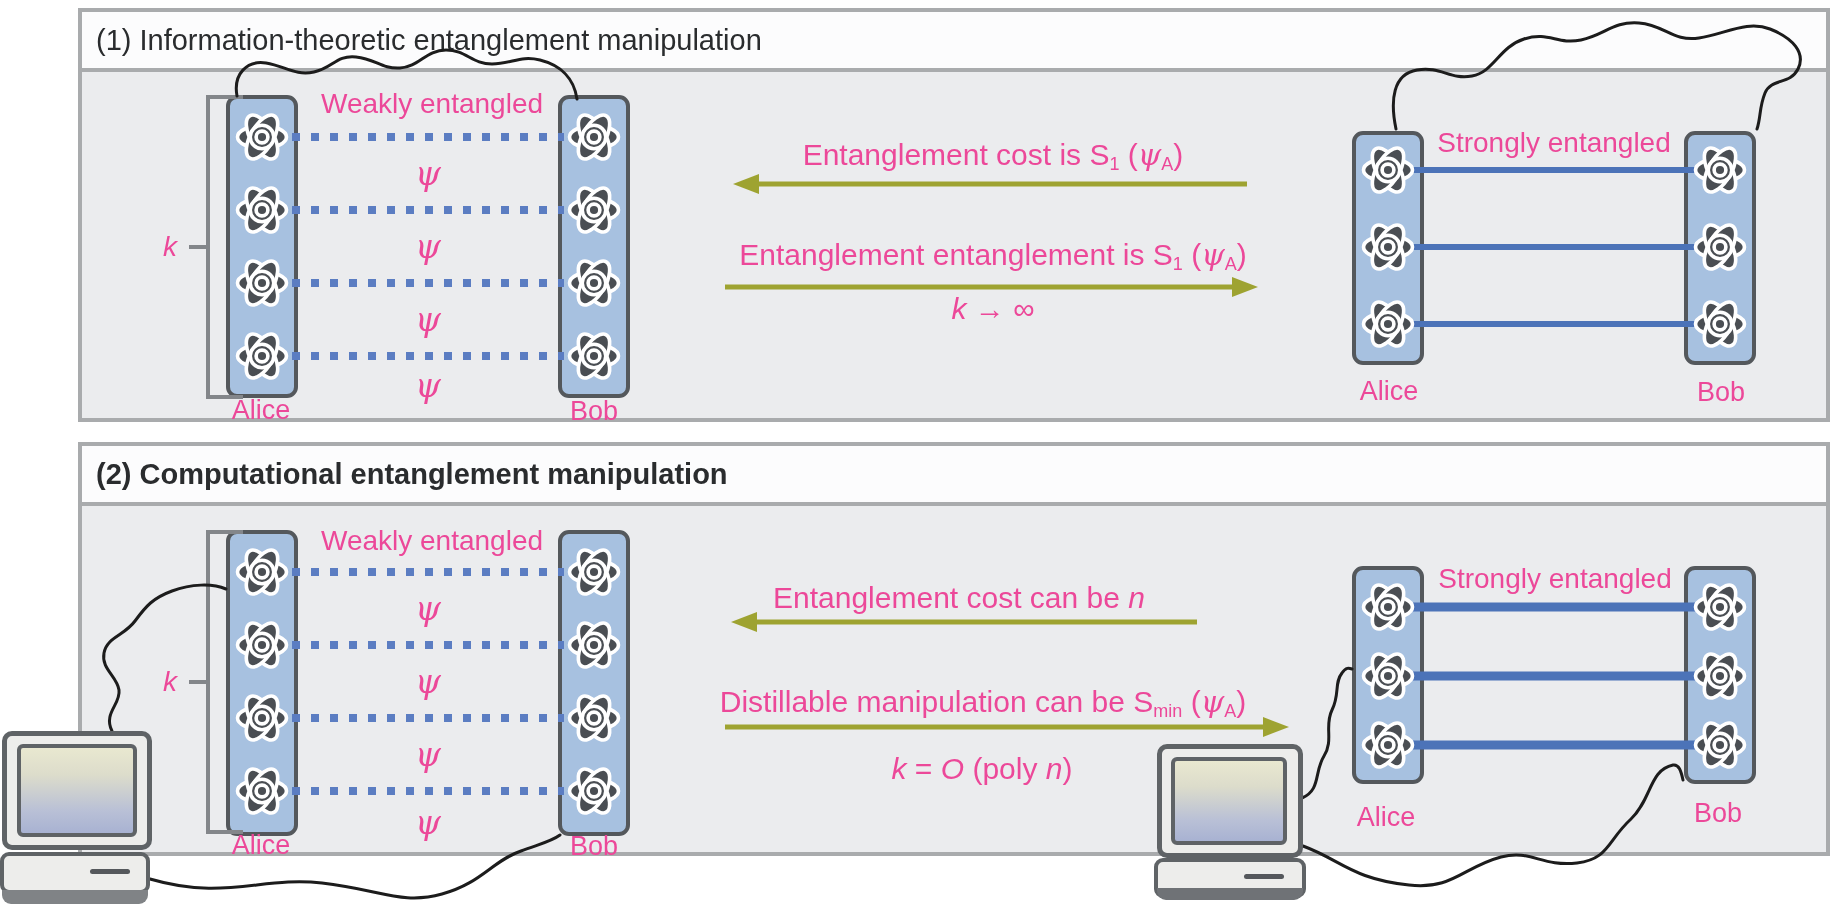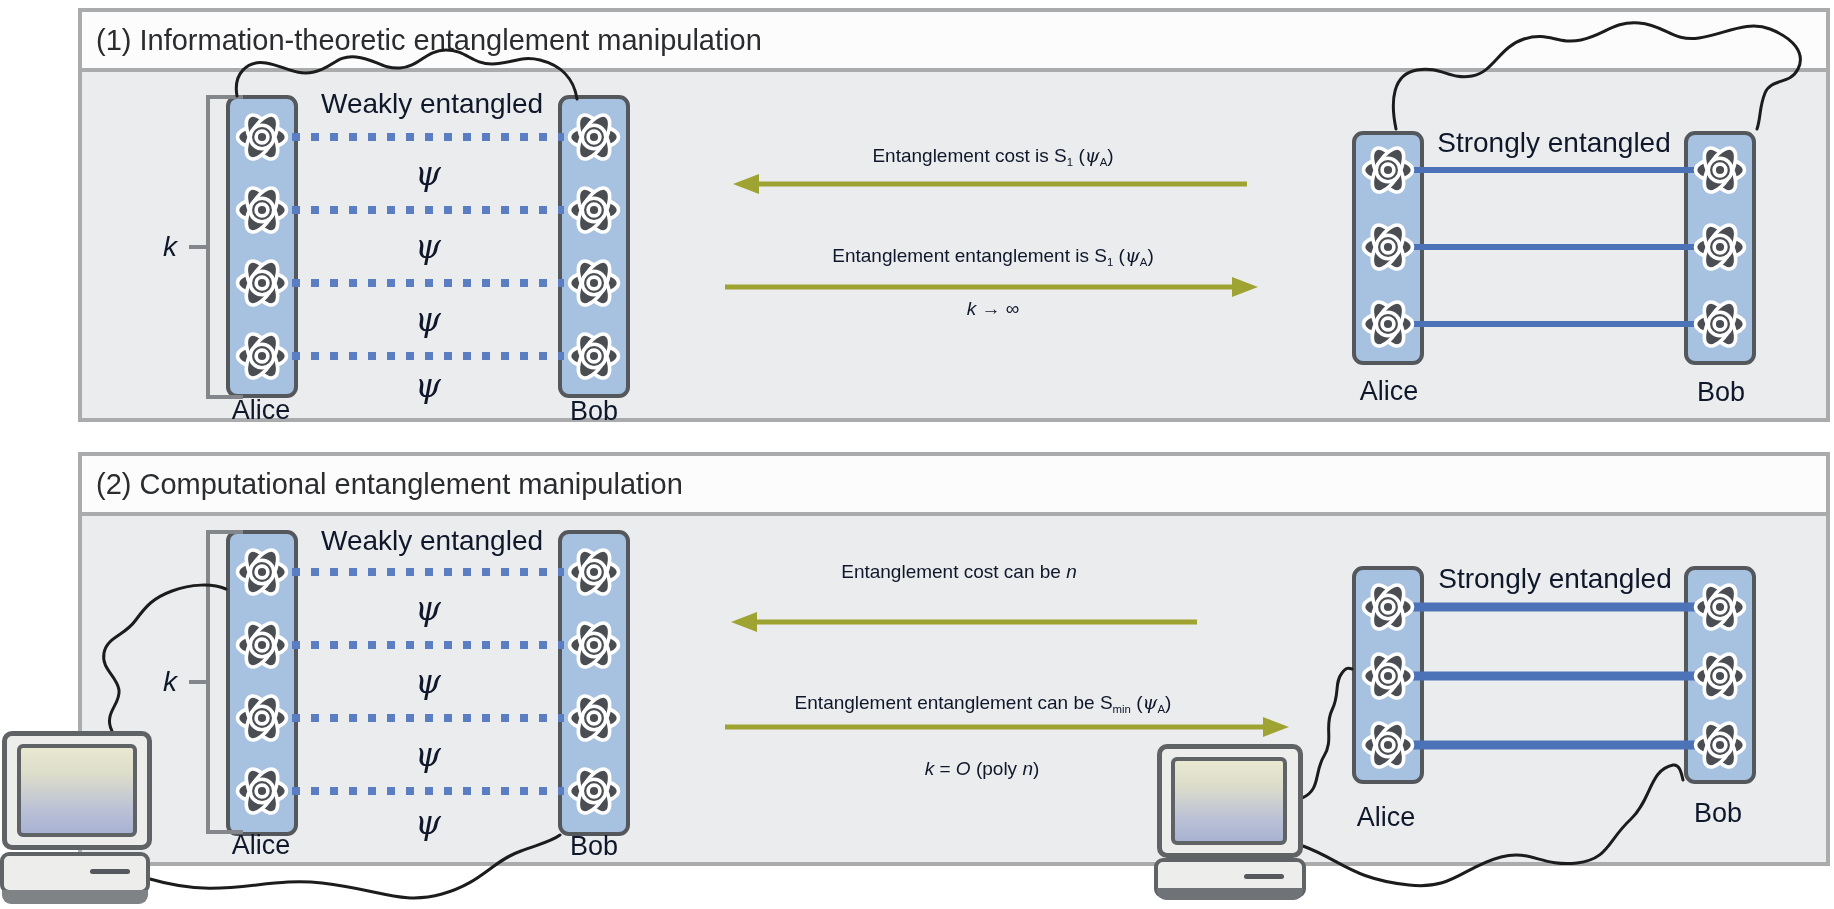--- a/index.html
+++ b/index.html
@@ -6,46 +6,46 @@
   body{width:1834px;height:909px;position:relative;overflow:hidden;
        font-family:"Liberation Sans",sans-serif;color:#2e3134;}
   .panel{position:absolute;left:78px;width:1752px;height:414px;box-sizing:border-box;
          border:4px solid #a9abad;background:#ebecee;z-index:1;}
   .panel-title{height:56px;background:#fcfcfd;border-bottom:4px solid #a9abad;
                display:flex;align-items:center;padding-left:14px;box-sizing:content-box;}
   .panel-title span{font-size:29px;color:#2a2c2e;}
   .column{position:absolute;box-sizing:border-box;background:#a7c1e0;
           border:4px solid #54585c;border-radius:11px;z-index:3;}
   .lbl{position:absolute;transform:translate(-50%,-50%);white-space:nowrap;
-       font-size:27px;color:#0f172a;z-index:6;}
+       font-size:27px;color:#ec4899;z-index:6;}
   .caption{font-size:28px;}
   .psi{font-family:"DejaVu Serif",serif;font-style:italic;font-size:33px;}
   .k-lbl{font-style:italic;font-size:28px;}
-  .arrow-lbl{font-size:19px;}
+  .arrow-lbl{font-size:30px;}
   .arrow-lbl sub{font-size:0.6em;vertical-align:-0.3em;}
   .it{font-style:italic;}
   .g{font-family:"DejaVu Serif",serif;font-style:italic;}
   svg.overlay{position:absolute;left:0;top:0;z-index:4;pointer-events:none;}
   .computer{position:absolute;z-index:5;}
   .monitor{position:absolute;background:#ededeb;border:5px solid #5f6366;border-radius:10px;}
   .screen{position:absolute;border:4px solid #5f6366;border-radius:6px;
           background:linear-gradient(180deg,#e9e8d0 0%,#dcdccb 32%,#b9c0d6 74%,#a8b2d2 100%);}
   .kb{position:absolute;background:#ededeb;border:4px solid #5f6366;border-radius:9px;}
   .kb-slot{position:absolute;background:#55585c;border-radius:3px;height:5px;width:40px;}
   .kb-front{position:absolute;border-radius:0 0 9px 9px;}
 </style>
 </head>
 <body>
 
 <div class="panel" style="top:8px;">
   <div class="panel-title">
     <span>(1) Information-theoretic entanglement manipulation</span>
   </div>
 </div>
-<div class="panel" style="top:452px;">
+<div class="panel" style="top:442px;font-weight:bold;">
   <div class="panel-title">
     <span>(2) Computational entanglement manipulation</span>
   </div>
 </div>
 
 <div class="column" style="left:226px;top:95px;width:72px;height:303px;"></div>
 <div class="column" style="left:558px;top:95px;width:72px;height:303px;"></div>
 
 <div class="column" style="left:1352px;top:131px;width:72px;height:234px;"></div>
 <div class="column" style="left:1684px;top:131px;width:72px;height:234px;"></div>
@@ -205,25 +205,25 @@
 <div class="lbl psi" style="left:428px;top:681px;">ψ</div>
 <div class="lbl psi" style="left:428px;top:754px;">ψ</div>
 <div class="lbl psi" style="left:428px;top:822px;">ψ</div>
 <div class="lbl" style="left:261px;top:845px;">Alice</div>
 <div class="lbl" style="left:594px;top:846px;">Bob</div>
 
 <div class="lbl caption" style="left:1555px;top:579px;">Strongly entangled</div>
 <div class="lbl" style="left:1386px;top:817px;">Alice</div>
 <div class="lbl" style="left:1718px;top:813px;">Bob</div>
 
-<div class="lbl arrow-lbl" style="left:959px;top:572px;text-align:center;">
+<div class="lbl arrow-lbl" style="left:959px;top:598px;text-align:center;">
   <span>Entanglement cost can be </span><span class="it">n</span>
 </div>
 <div class="lbl arrow-lbl" style="left:983px;top:703px;">
-  <span>Entanglement entanglement can be </span><span>S</span><sub>min</sub><span> (</span><span class="g">ψ</span><sub>A</sub><span>)</span>
+  <span>Distillable manipulation can be </span><span>S</span><sub>min</sub><span> (</span><span class="g">ψ</span><sub>A</sub><span>)</span>
 </div>
 <div class="lbl arrow-lbl" style="left:982px;top:757px;margin-top:12px;">
   <span class="it">k</span><span> = </span><span class="it">O</span><span> (poly </span><span class="it">n</span><span>)</span>
 </div>
 
 <div class="computer" style="left:0px;top:731px;width:155px;height:178px;">
   <div class="monitor" style="left:2px;top:0px;width:140px;height:109px;">
     <div class="screen" style="left:10px;top:8px;width:112px;height:85px;"></div>
   </div>
   <div class="kb" style="left:0px;top:121px;width:142px;height:34px;">

